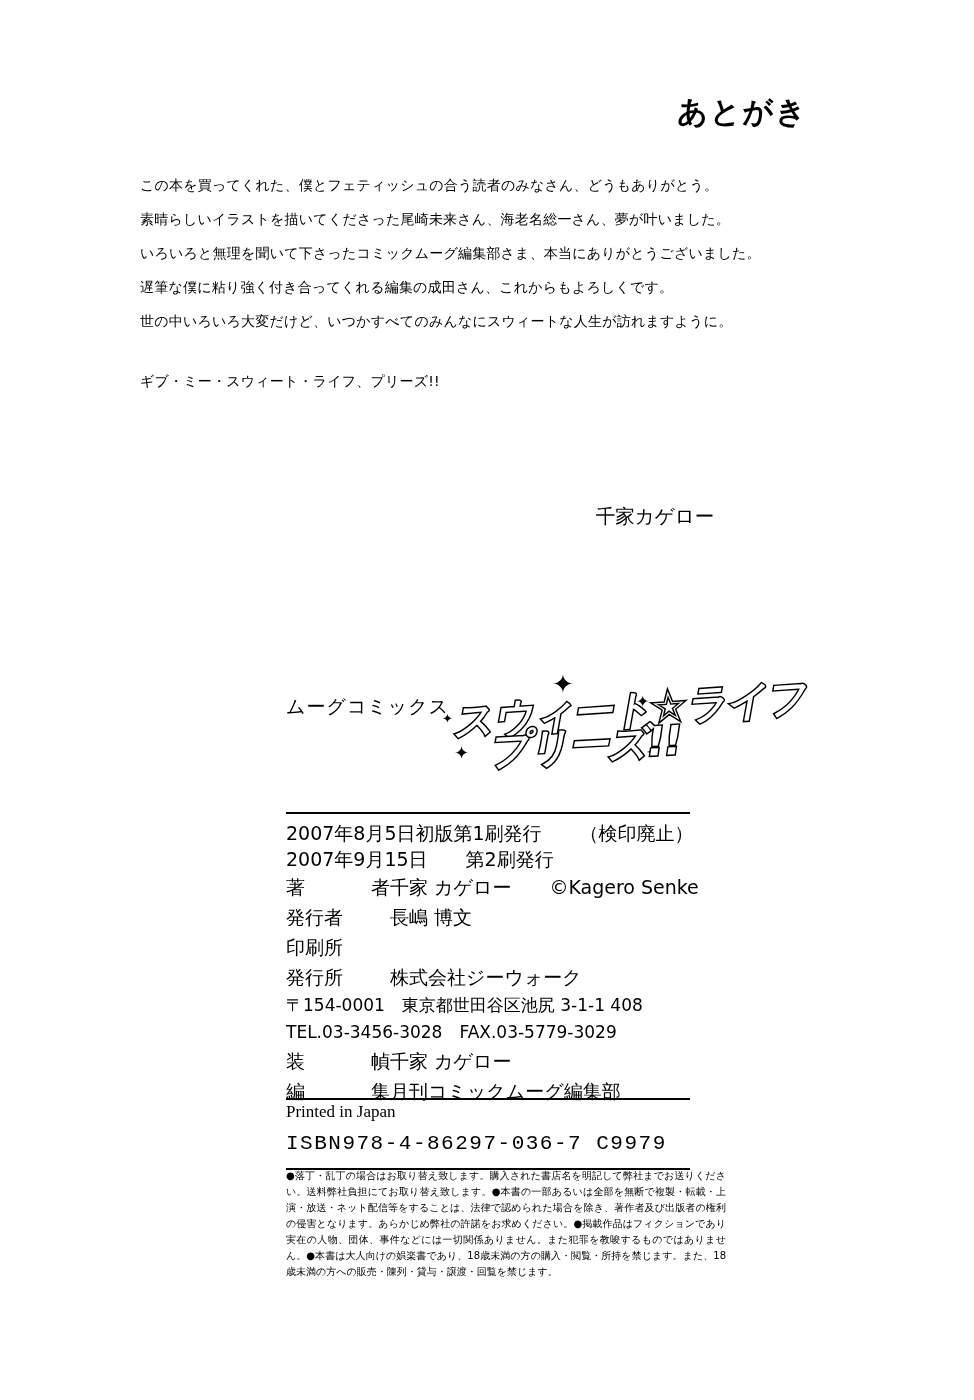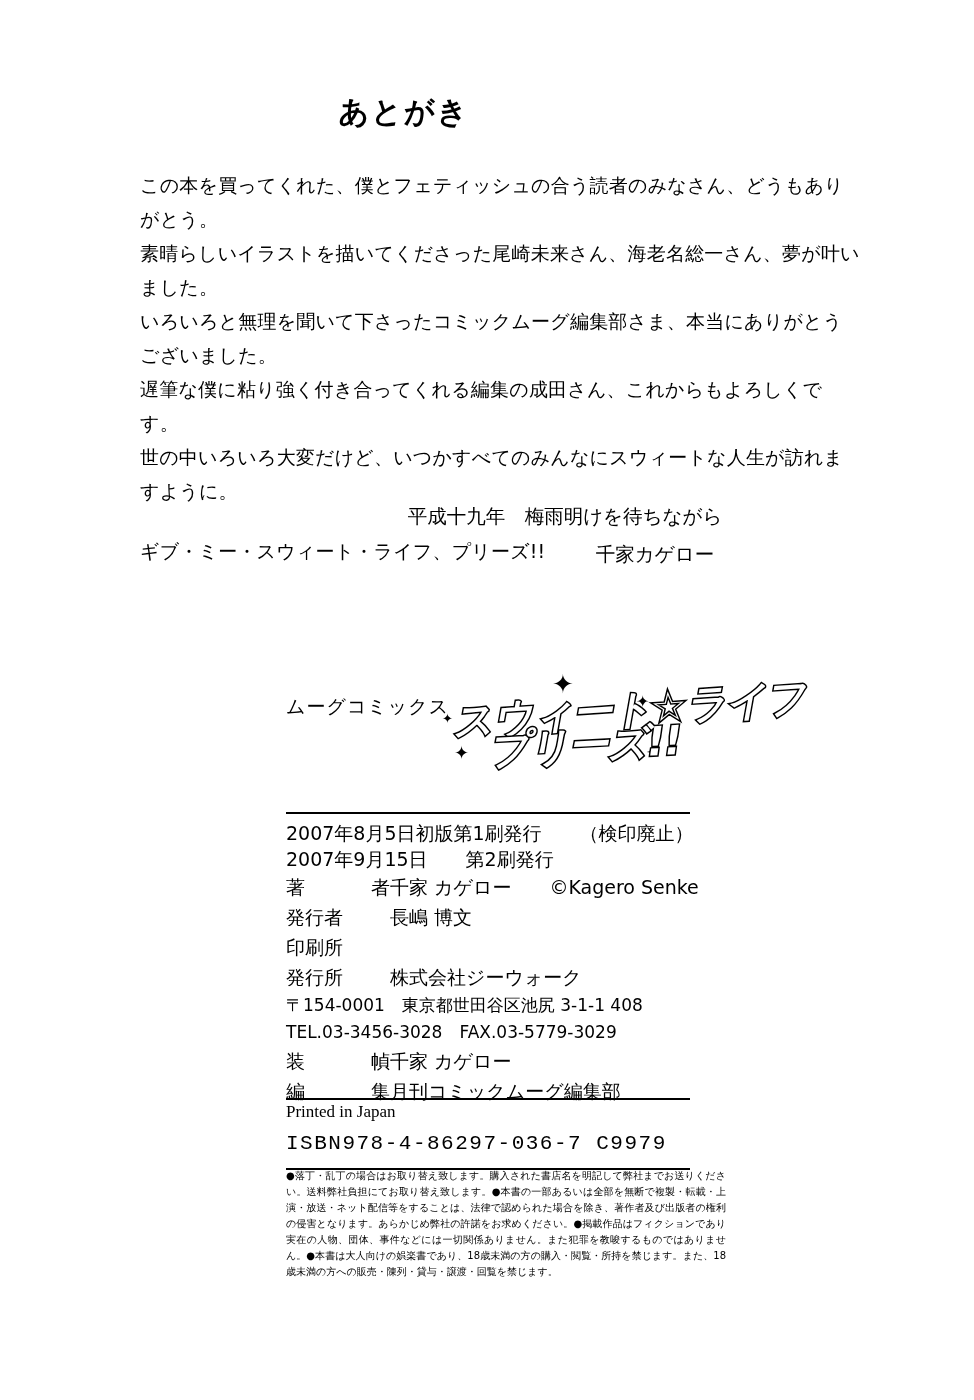--- a/index.html
+++ b/index.html
@@ -20,33 +20,33 @@
     position: absolute;
     inset: 0;
   }
 
   
   .afterword-title {
     position: absolute;
     top: 92px;
     left: 0;
     width: 808px;
-    text-align: center;
+    text-align: right;
     font-size: 30px;
     font-weight: bold;
     letter-spacing: 2px;
     font-family: "DejaVu Sans", sans-serif;
   }
 
   .afterword-body {
     position: absolute;
     top: 168px;
     left: 140px;
     width: 720px;
-    font-size: 19px;
+    font-size: 14px;
     line-height: 34px;
     font-family: "DejaVu Sans", sans-serif;
     letter-spacing: 0.2px;
   }
   .afterword-body p {
     margin: 0;
   }
   .gap-block {
     margin-top: 26px !important;
   }
@@ -226,21 +226,20 @@
   <div class="afterword-body">
     <p>この本を買ってくれた、僕とフェティッシュの合う読者のみなさん、どうもありがとう。</p>
     <p>素晴らしいイラストを描いてくださった尾崎未来さん、海老名総一さん、夢が叶いました。</p>
     <p>いろいろと無理を聞いて下さったコミックムーグ編集部さま、本当にありがとうございました。</p>
     <p>遅筆な僕に粘り強く付き合ってくれる編集の成田さん、これからもよろしくです。</p>
     <p>世の中いろいろ大変だけど、いつかすべてのみんなにスウィートな人生が訪れますように。</p>
     <p class="gap-block">ギブ・ミー・スウィート・ライフ、プリーズ!!</p>
   </div>
 
   <div class="signature">
-    <div class="line-1">平成十九年　梅雨明けを待ちながら</div>
     <div class="line-2">千家カゲロー</div>
   </div>
 
   <div class="colophon">
     <div class="imprint-row">
       <div class="imprint-label">ムーグコミックス</div>
 
       <div class="logo">
         <span class="star s1">✦</span>
         <span class="star s2">✦</span>

